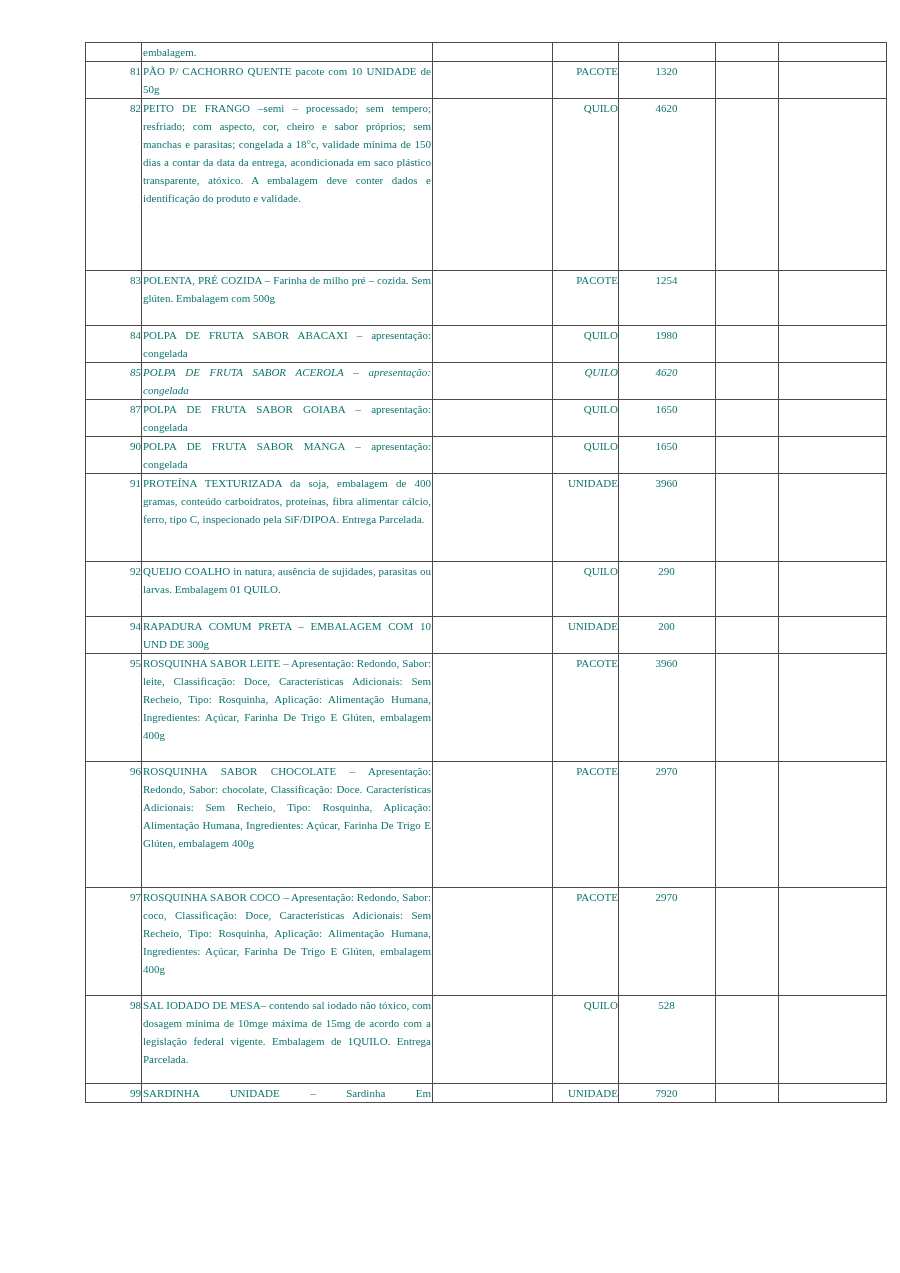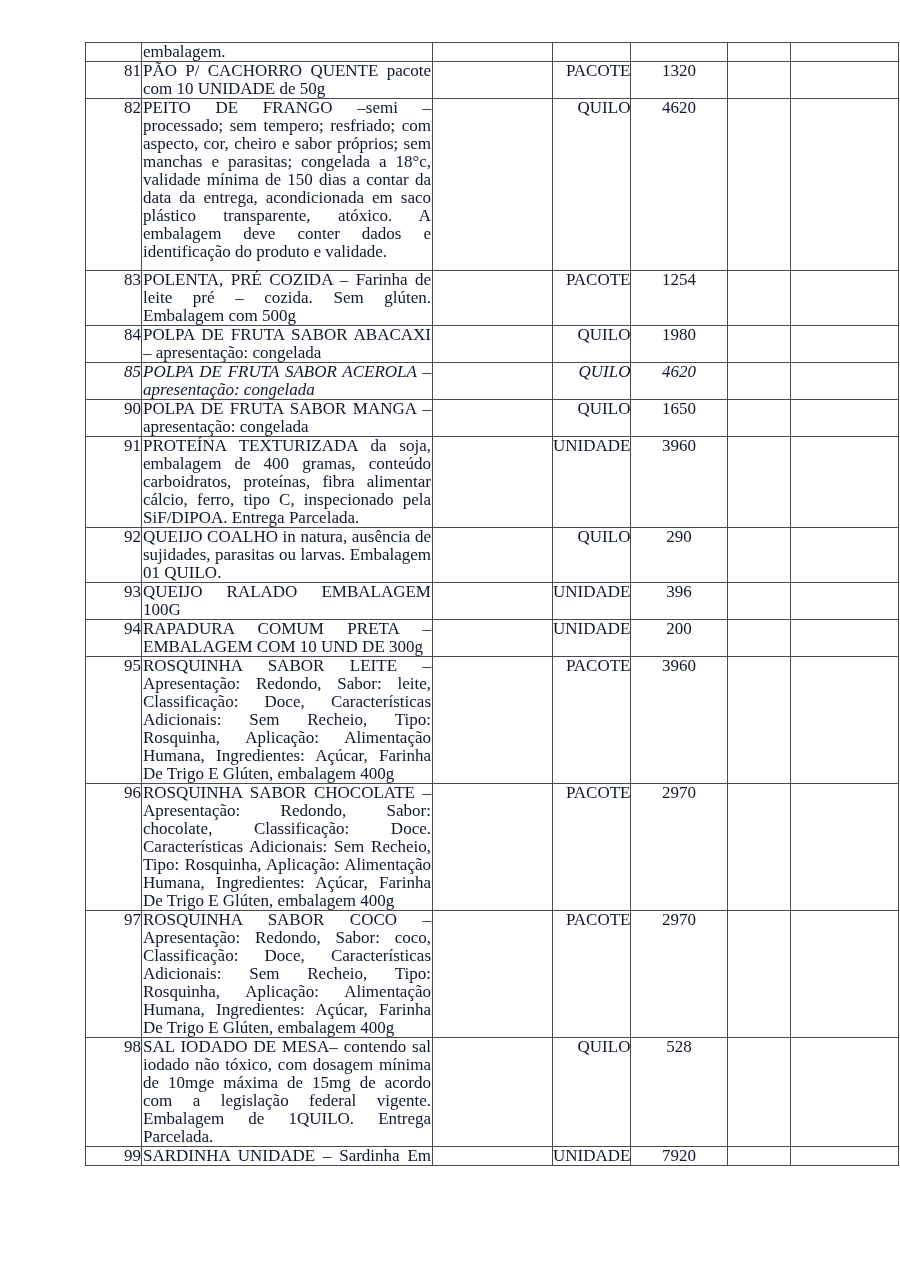--- a/index.html
+++ b/index.html
@@ -2,23 +2,23 @@
 <html><head>
 <meta charset="utf-8">
 <style>
   html, body { margin: 0; padding: 0; background: #ffffff; }
   body { width: 900px; height: 1273px; position: relative; overflow: hidden; }
   .page { position: absolute; left: 85px; top: 42px; }
   table {
     border-collapse: collapse;
     table-layout: fixed;
     font-family: "Liberation Serif", "DejaVu Serif", serif;
-    font-size: 17px;
+    font-size: 11px;
     line-height: 18px;
-    color: #0f172a;
+    color: #0f766e;
   }
   td {
     border: 1.3px solid #4a4a4a;
     vertical-align: top;
     padding: 0 0 0 2px;
   }
   td.num { text-align: right; padding: 0; }
   td.desc { text-align: justify; text-align-last: left; padding: 0 1px 0 1px; }
   td.desc.j-last { text-align-last: justify; }
   td.unit { text-align: right; padding: 0; }
@@ -68,21 +68,21 @@
           <td class="num">82</td>
           <td class="desc">PEITO DE FRANGO –semi – processado; sem tempero; resfriado; com aspecto, cor, cheiro e sabor próprios; sem manchas e parasitas; congelada a 18°c, validade mínima de 150 dias a contar da data da entrega, acondicionada em saco plástico transparente, atóxico. A embalagem deve conter dados e identificação do produto e validade.</td>
           <td class="brand"></td>
           <td class="unit">QUILO</td>
           <td class="qty">4620</td>
           <td class="price"></td>
           <td class="total"></td>
         </tr>
         <tr style="height: 55px;">
           <td class="num">83</td>
-          <td class="desc">POLENTA, PRÉ COZIDA – Farinha de leite pré – cozida. Sem glúten. Embalagem com 500g</td>
+          <td class="desc">POLENTA, PRÉ COZIDA – Farinha de milho pré – cozida. Sem glúten. Embalagem com 500g</td>
           <td class="brand"></td>
           <td class="unit">PACOTE</td>
           <td class="qty">1254</td>
           <td class="price"></td>
           <td class="total"></td>
         </tr>
         <tr style="height: 36px;">
           <td class="num">84</td>
           <td class="desc">POLPA DE FRUTA SABOR ABACAXI – apresentação: congelada</td>
           <td class="brand"></td>
@@ -90,20 +90,29 @@
           <td class="qty">1980</td>
           <td class="price"></td>
           <td class="total"></td>
         </tr>
         <tr style="height: 36px; font-style: italic;">
           <td class="num">85</td>
           <td class="desc">POLPA DE FRUTA SABOR ACEROLA – apresentação: congelada</td>
           <td class="brand"></td>
           <td class="unit">QUILO</td>
           <td class="qty">4620</td>
+          <td class="price"></td>
+          <td class="total"></td>
+        </tr>
+        <tr style="height: 37px;">
+          <td class="num">87</td>
+          <td class="desc">POLPA DE FRUTA SABOR GOIABA – apresentação: congelada</td>
+          <td class="brand"></td>
+          <td class="unit">QUILO</td>
+          <td class="qty">1650</td>
           <td class="price"></td>
           <td class="total"></td>
         </tr>
         <tr style="height: 36px;">
           <td class="num">90</td>
           <td class="desc">POLPA DE FRUTA SABOR MANGA – apresentação: congelada</td>
           <td class="brand"></td>
           <td class="unit">QUILO</td>
           <td class="qty">1650</td>
           <td class="price"></td>
@@ -117,29 +126,20 @@
           <td class="qty">3960</td>
           <td class="price"></td>
           <td class="total"></td>
         </tr>
         <tr style="height: 55px;">
           <td class="num">92</td>
           <td class="desc">QUEIJO COALHO in natura, ausência de sujidades, parasitas ou larvas. Embalagem 01 QUILO.</td>
           <td class="brand"></td>
           <td class="unit">QUILO</td>
           <td class="qty">290</td>
-          <td class="price"></td>
-          <td class="total"></td>
-        </tr>
-        <tr style="height: 18px;">
-          <td class="num">93</td>
-          <td class="desc">QUEIJO RALADO EMBALAGEM 100G</td>
-          <td class="brand"></td>
-          <td class="unit">UNIDADE</td>
-          <td class="qty">396</td>
           <td class="price"></td>
           <td class="total"></td>
         </tr>
         <tr style="height: 36px;">
           <td class="num">94</td>
           <td class="desc">RAPADURA COMUM PRETA – EMBALAGEM COM 10 UND DE 300g</td>
           <td class="brand"></td>
           <td class="unit">UNIDADE</td>
           <td class="qty">200</td>
           <td class="price"></td>

